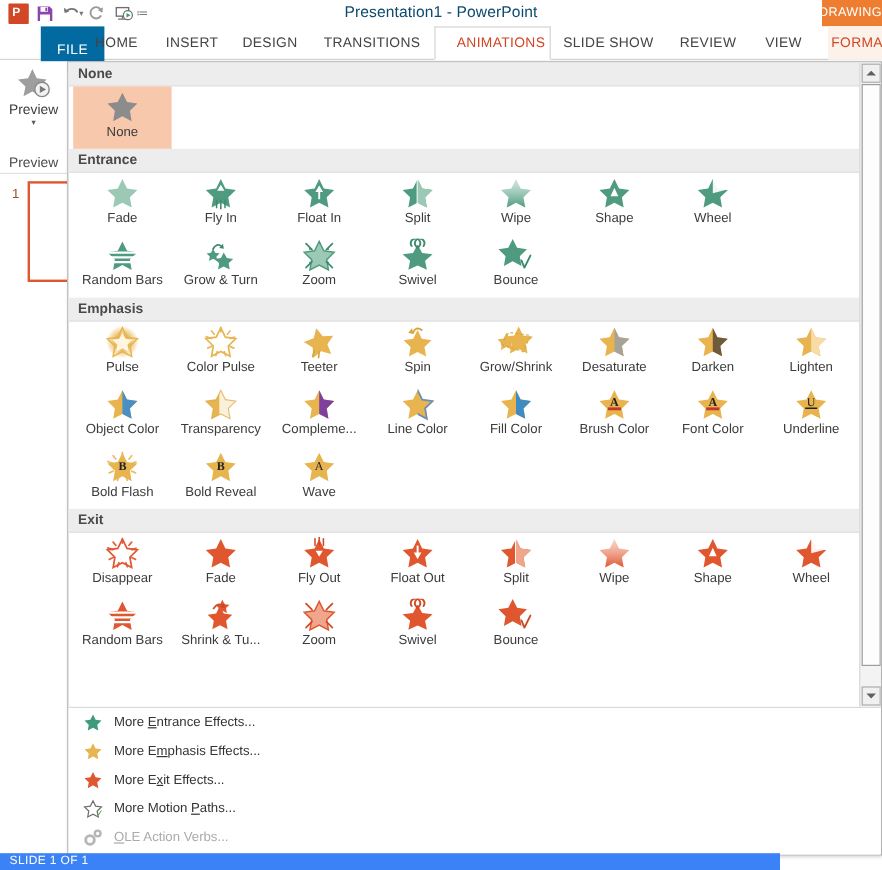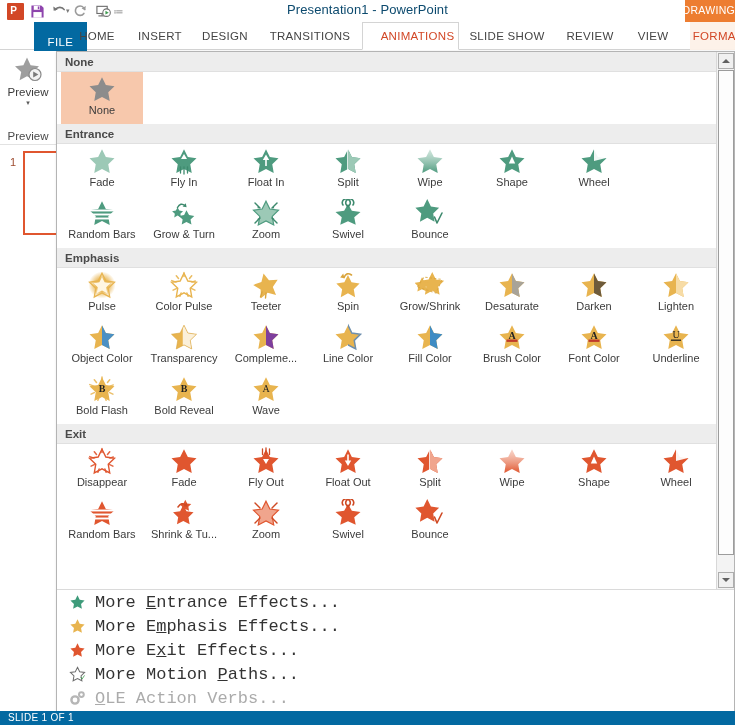--- a/index.html
+++ b/index.html
@@ -232,29 +232,29 @@
     height: 24px; padding-left: 10px;
     cursor: default;
   }
   .menu-icon {
     width: 20px; height: 18px;
     display: flex; align-items: center; justify-content: center;
     margin-right: 8px;
   }
   .menu-icon svg { display: block; }
   .menu-text {
-    font-size: 17px; color: #333333; white-space: nowrap; font-family: Liberation Mono, monospace;
+    font-size: 11px; color: #333333; white-space: nowrap;
   }
   .menu-item.disabled .menu-text { color: #ABABAB; }
   .menu-text u { text-decoration: underline; }
 
   
   .statusbar {
-    position: absolute; left: 0; bottom: 0; width: 735px; height: 14px;
-    background: #0369a1;
+    position: absolute; left: 0; bottom: 0; width: 650px; height: 14px;
+    background: #3b82f6;
   }
   .status-text {
     position: absolute; left: 8px; top: 1px;
     font-size: 10px; color: #ffffff; letter-spacing: 0.3px;
     white-space: nowrap;
   }
   
   .workspace {
     position: absolute; left: 0; top: 51px; width: 735px; height: 660px;
     background: #ffffff; z-index: -1;

